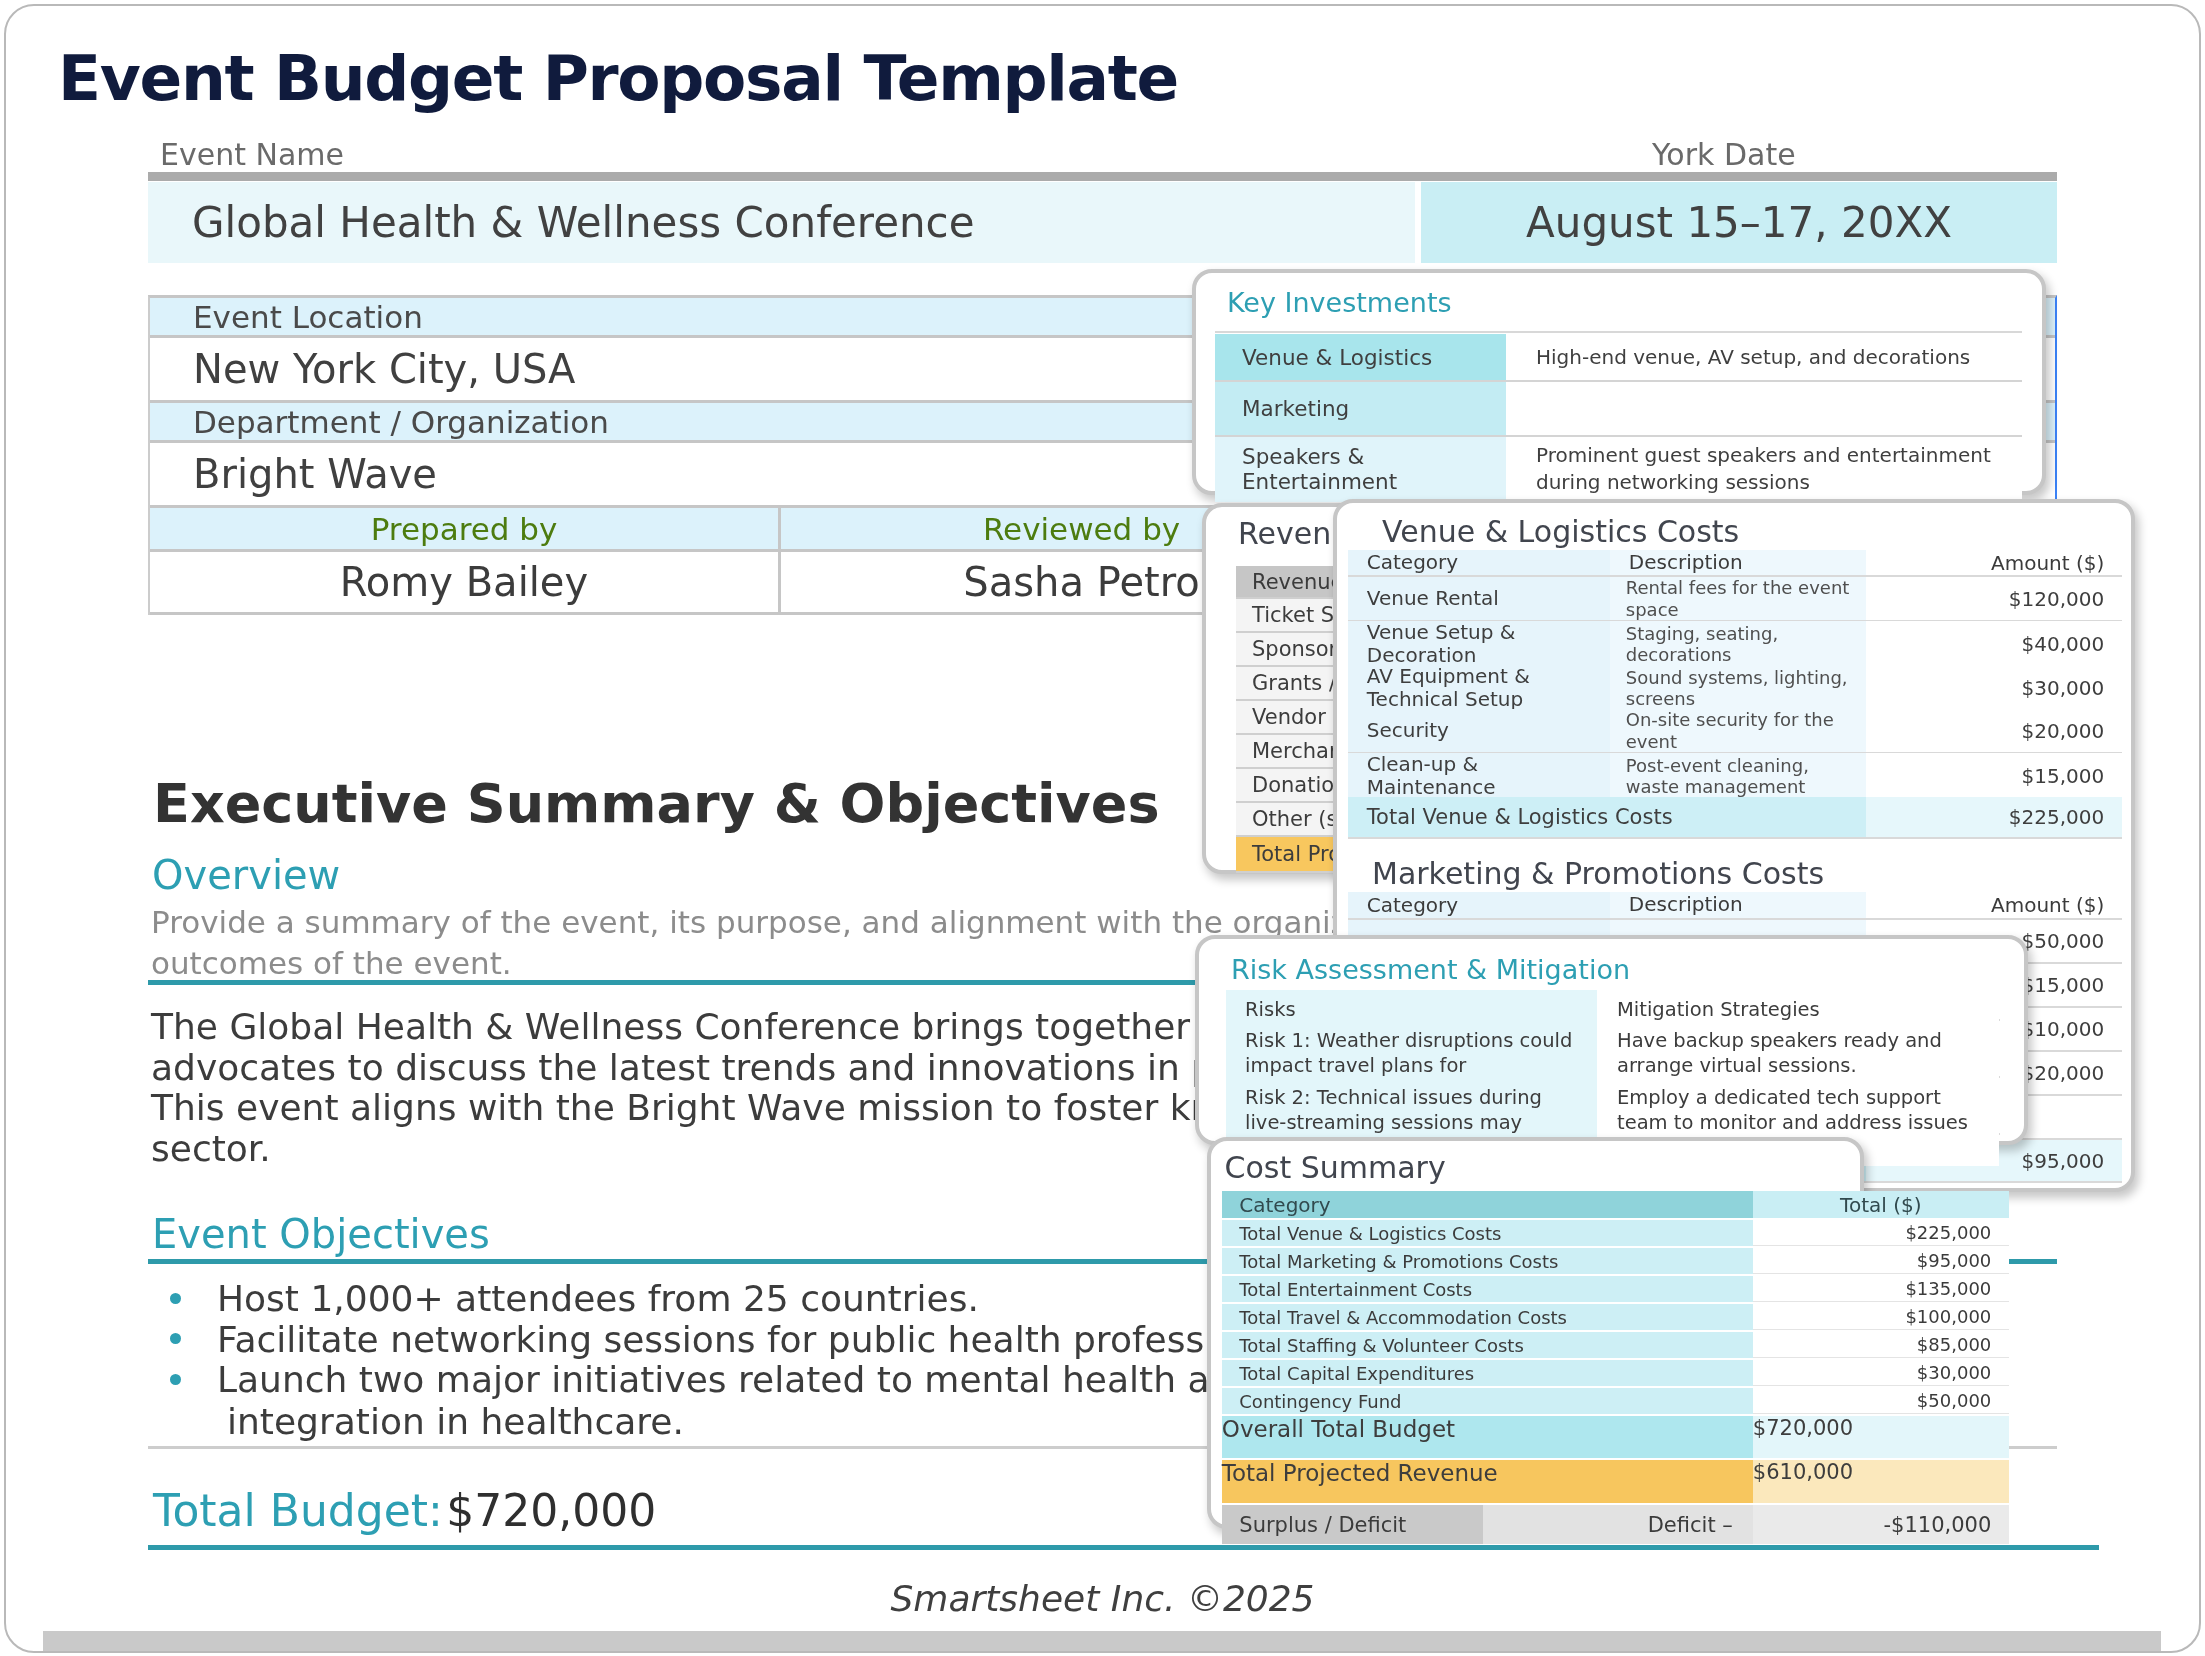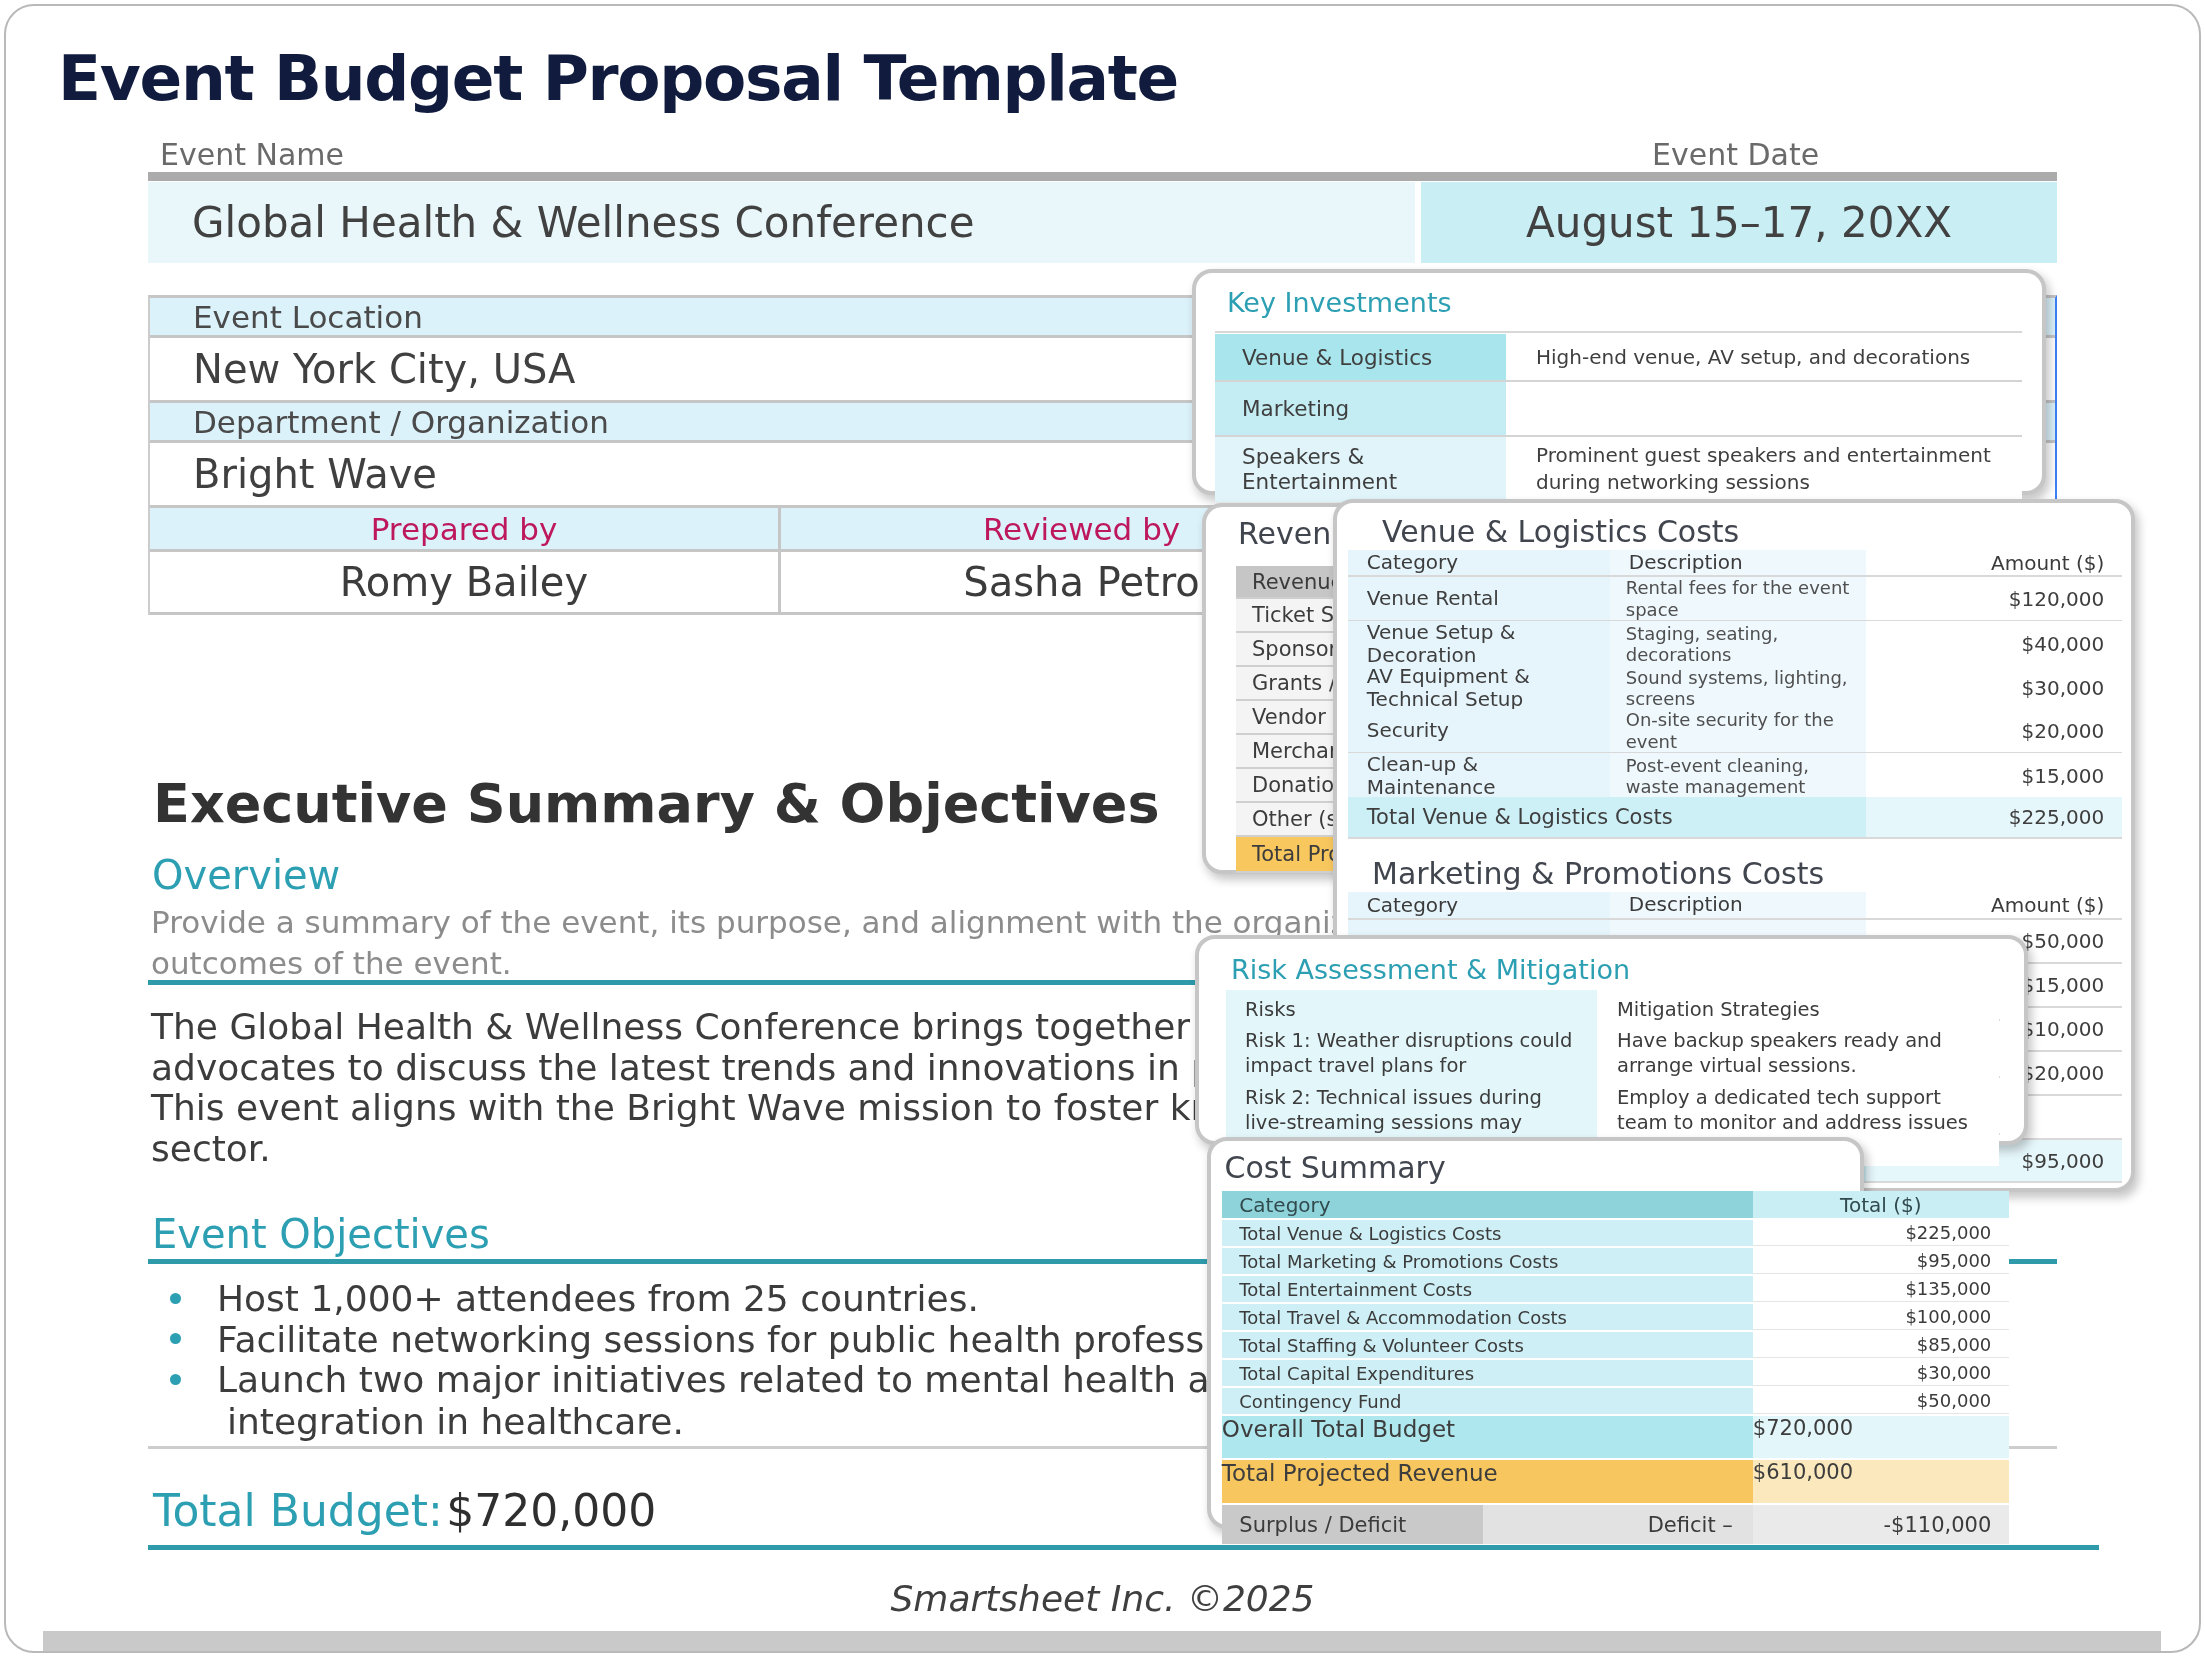--- a/index.html
+++ b/index.html
@@ -21,21 +21,21 @@
   
   .field-label { font-size: 30px; color: #6a6a6a; }
   .top-gray { left: 148px; top: 172px; width: 1909px; height: 9.4px; background: #ababab; }
   .name-field { left: 148px; top: 182px; width: 1267px; height: 81px; background: #e9f7fa; font-size: 42px; color: #414141; padding-left: 44px; }
   .date-field { left: 1421px; top: 182px; width: 636px; height: 81px; background: #c9eef4; font-size: 42px; color: #414141; justify-content: center; }
 
   .form2 { left: 148px; top: 295px; width: 1909px; border-left: 2px solid #cccccc; border-right: 2px solid #3b82f6; border-top: 3.4px solid #c6c6c6; z-index: 1; }
   .f-row { border-bottom: 3.4px solid #c6c6c6; display: flex; align-items: center; }
   .lbl-row { background: #dcf2fb; height: 40px; font-size: 31px; color: #4a4a4a; padding-left: 43px; }
   .val-row { background: #ffffff; height: 65px; font-size: 40px; color: #404040; padding-left: 43px; }
-  .pr-row { background: #dcf2fb; height: 44px; font-size: 31px; color: #be185d; padding: 0; }
+  .pr-row { background: #dcf2fb; height: 44px; font-size: 31px; color: #4d7c0f; padding: 0; }
   .pr-cell { height: 100%; display: flex; align-items: center; justify-content: center; border-right: 3.4px solid #c6c6c6; }
   .nm-row { background: #ffffff; height: 63px; font-size: 40px; color: #3c3c3c; padding: 0; }
 
   
   .h1 { font-size: 54px; font-weight: 700; color: #333333; }
   .h2-teal { font-size: 40px; color: #2d9fb3; }
   .placeholder { font-size: 31px; color: #8c8c8c; white-space: nowrap; }
   .bodytxt { font-size: 36px; color: #3c3c3c; white-space: nowrap; }
   .rule-teal { height: 4.7px; background: #2e9aaa; }
   .rule-gray { height: 3.4px; background: #cdcdcd; }
@@ -101,21 +101,21 @@
 </style>
 </head>
 <body>
 
 <div class="abs frame"></div>
 <div class="abs bottom-strip"></div>
 
 <div class="abs doc-title">Event Budget Proposal Template</div>
 
 <div class="abs field-label" style="left:160px; top:137px;">Event Name</div>
-<div class="abs field-label" style="left:1652px; top:137px;">Event Date</div>
+<div class="abs field-label" style="left:1652px; top:137px;">York Date</div>
 <div class="abs top-gray"></div>
 <div class="abs flexv name-field">Global Health &amp; Wellness Conference</div>
 <div class="abs flexv date-field">August 15–17, 20XX</div>
 
 <div class="abs form2">
   <div class="f-row lbl-row">Event Location</div>
   <div class="f-row val-row">New York City, USA</div>
   <div class="f-row lbl-row">Department / Organization</div>
   <div class="f-row val-row">Bright Wave</div>
   <div class="f-row pr-row">

